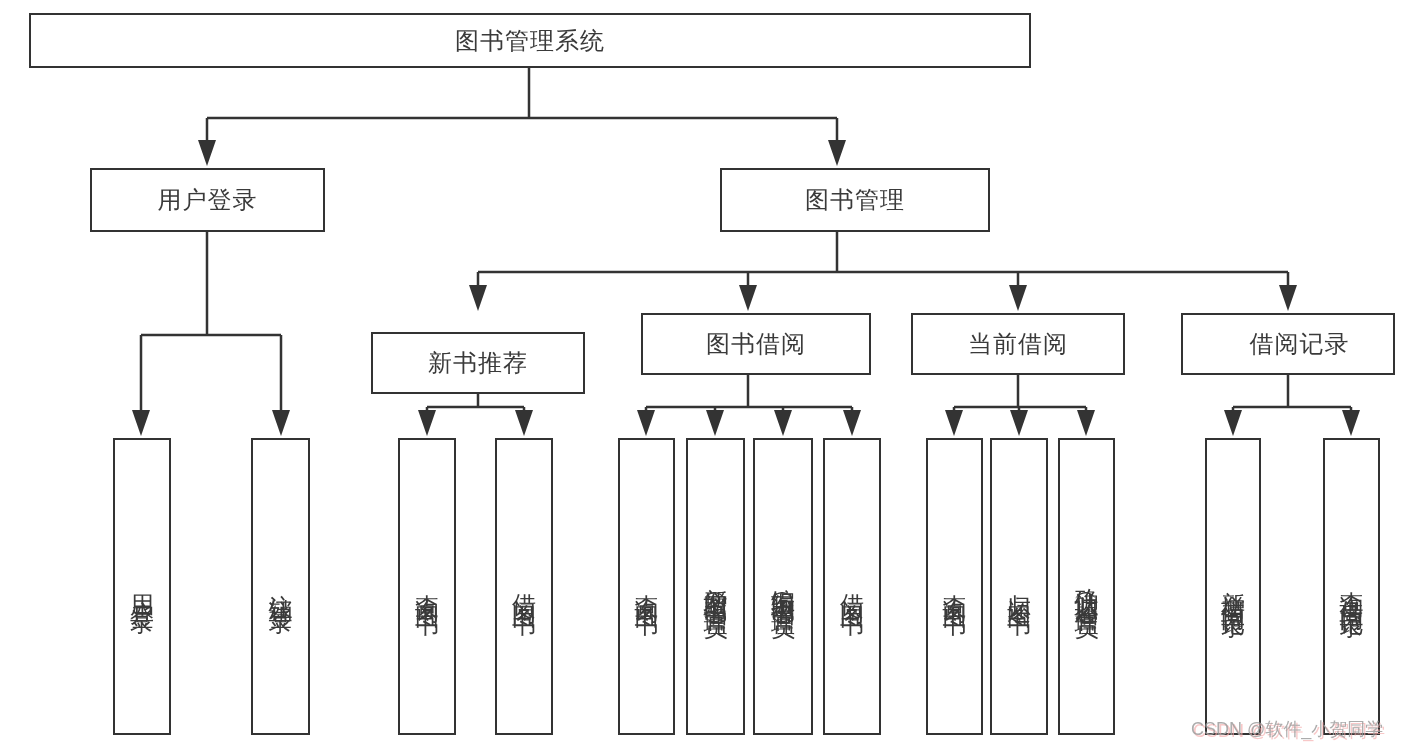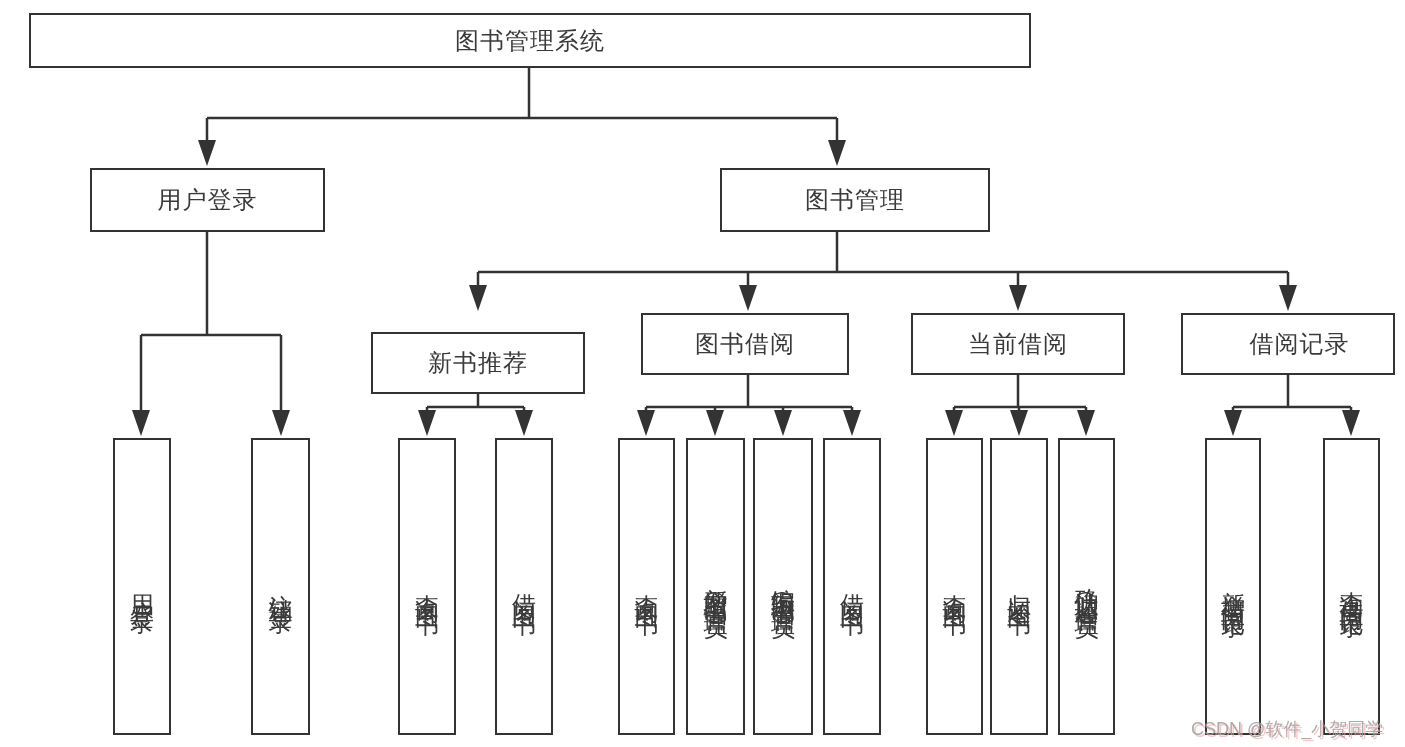--- a/index.html
+++ b/index.html
@@ -44,21 +44,21 @@
     letter-spacing: 6px;
     font-size: 24px;
   }
   
   #node-root            { left: 21px;   top: 13px;  width: 1002px; height: 55px; }
   
   #node-user-login      { left: 82px;   top: 168px; width: 235px;  height: 64px; }
   #node-book-mgmt       { left: 712px;  top: 168px; width: 270px;  height: 64px; }
   
   #node-new-book        { left: 363px;  top: 332px; width: 214px;  height: 62px; }
-  #node-book-borrow     { left: 633px;  top: 313px; width: 208px;  height: 62px; }
+  #node-book-borrow     { left: 633px;  top: 313px; width: 230px;  height: 62px; }
   #node-current-borrow  { left: 903px;  top: 313px; width: 214px;  height: 62px; font-family: Liberation Serif, serif; }
   #node-borrow-record   { left: 1173px; top: 313px; width: 214px;  height: 62px; padding-left: 23px; }
   
   .leaf { top: 438px; height: 297px; }
   #leaf-user-login      { left: 105px;  width: 58px; }
   #leaf-logout          { left: 243px;  width: 59px; }
   #leaf-nb-query        { left: 390px;  width: 58px; }
   #leaf-nb-borrow       { left: 487px;  width: 58px; }
   #leaf-bb-query        { left: 610px;  width: 57px; }
   #leaf-bb-add          { left: 678px;  width: 59px; }

